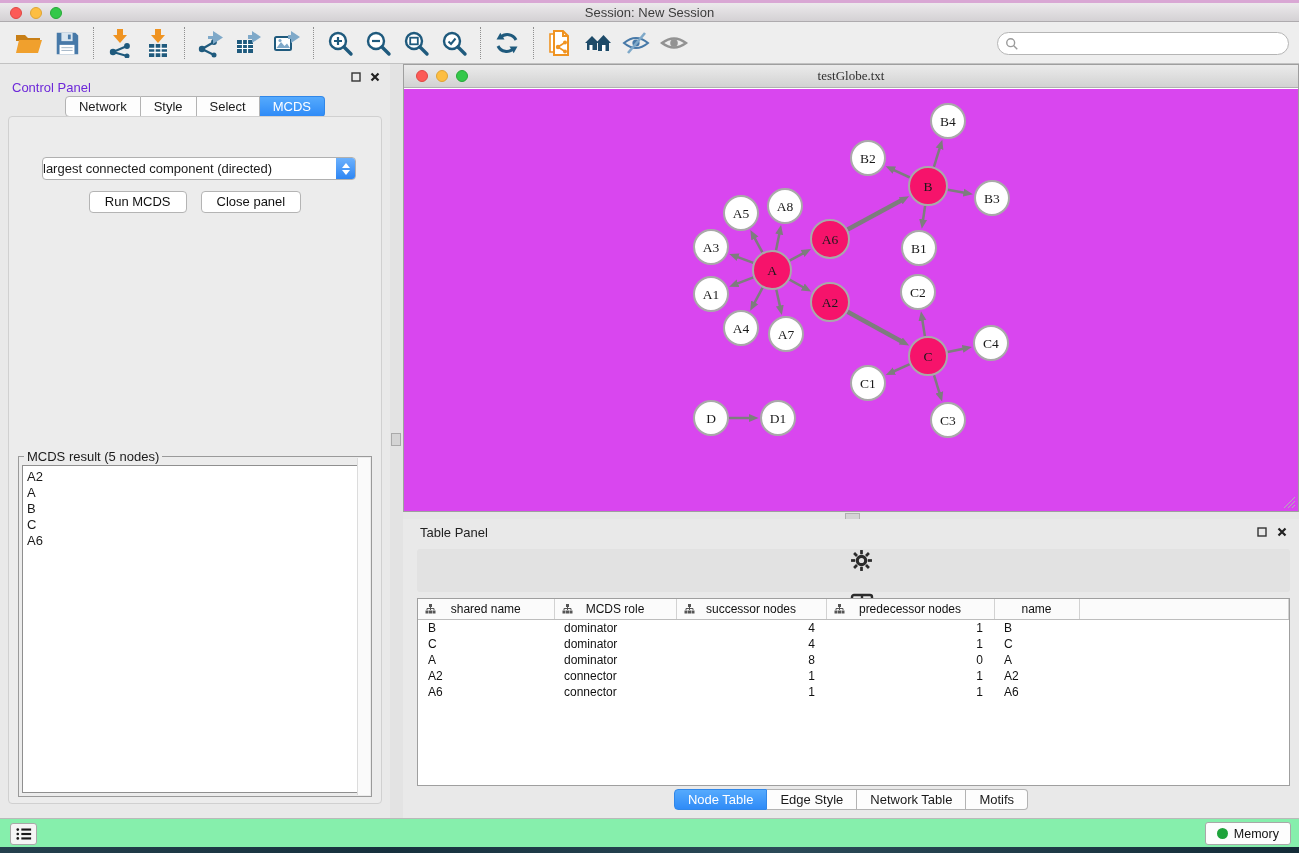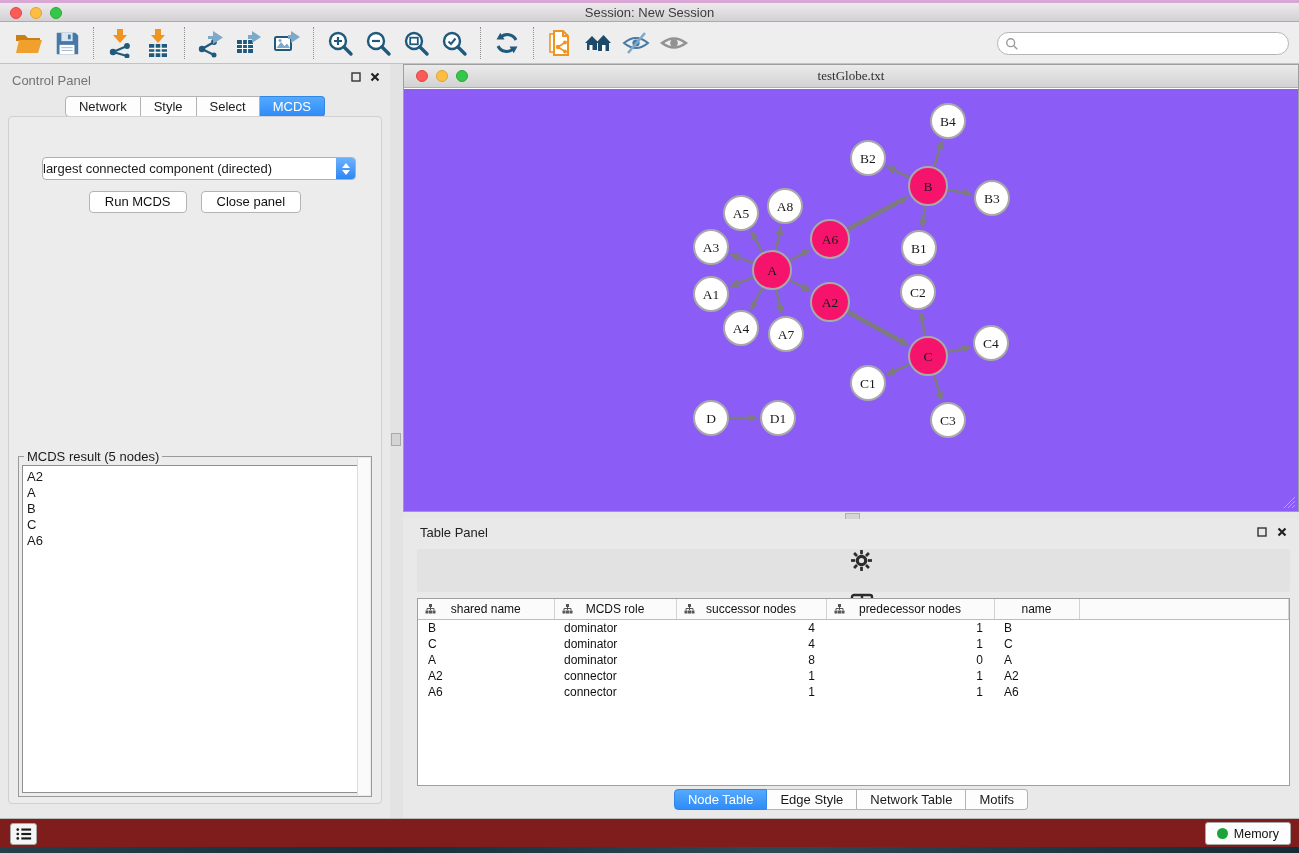--- a/index.html
+++ b/index.html
@@ -25,21 +25,21 @@
   .tbtn svg { display:block; }
   .tsep { border-left:1px dotted #8f8f8f; height:32px; margin:0 7px; }
   .searchbox { position:absolute; right:10px; top:10px; width:292px; height:23px; background:#fff;
     border:1px solid #b5b5b5; border-radius:12px; display:flex; align-items:center; padding-left:7px; }
   .searchbox input { border:none; outline:none; flex:1; font-size:12px; background:transparent;
     font-family:"Liberation Sans",sans-serif; }
 
   
   .control-panel { position:absolute; left:0; top:64px; width:390px; height:754px; background:#e9e9e9; }
   .cp-header { position:absolute; left:0; top:0; width:100%; height:30px; }
-  .cp-title { position:absolute; left:12px; top:9px; font-size:13px; color:#737373; }
+  .cp-title { position:absolute; left:12px; top:16px; font-size:13px; color:#6d28d9; }
   .panel-icons { position:absolute; right:10px; top:8px; display:flex; gap:9px; align-items:center; }
   .cp-tabs { position:absolute; left:0; top:32px; width:100%; display:flex; justify-content:center; }
   .tabseg { display:flex; }
   .tab { height:21px; line-height:20px; padding:0 13px; font-size:13px; background:#fdfdfd;
     border:1px solid #b3b3b3; border-left:none; color:#1a1a1a; }
   .tab:first-child { border-left:1px solid #b3b3b3; border-radius:4px 0 0 4px; }
   .tab:last-child { border-radius:0 4px 4px 0; }
   .tab.active { background:linear-gradient(#55aafd,#2f8bf7); color:#fff; border-color:#3187e8; }
   .cp-content { position:absolute; left:8px; right:8px; top:52px; bottom:14px;
     background:#ececec; border:1px solid #d0d0d0; border-radius:4px; }
@@ -67,21 +67,21 @@
   .v-divider { position:absolute; left:390px; top:64px; width:13px; height:754px; background:#e3e3e3; }
   .v-handle { position:absolute; left:1px; top:369px; width:10px; height:13px; background:#d4d4d4; border:1px solid #a9a9a9; }
 
   
   .network-window { position:absolute; left:403px; top:64px; width:896px; height:448px;
     background:#fff; border:1px solid #9f9f9f;font-family:Liberation Serif, serif; }
   .nw-titlebar { position:absolute; left:0; top:0; width:100%; height:23px;
     background:linear-gradient(#ebebeb,#d2d2d2); border-bottom:1px solid #b0b0b0;
     display:flex; align-items:center; justify-content:center; font-size:13px; color:#2e2e2e; }
   .nw-lights { position:absolute; left:12px; top:5px; display:flex; gap:8px; }
-  .nw-canvas { position:absolute; left:0; top:24px; right:0; bottom:0; background:#8b5cf6; overflow:hidden;text-align:right; }
+  .nw-canvas { position:absolute; left:0; top:24px; right:0; bottom:0; background:#d946ef; overflow:hidden;text-align:right; }
   .resize-grip { position:absolute; right:2px; bottom:2px; }
   .h-handle { position:absolute; left:845px; top:513px; width:15px; height:7px; background:#d4d4d4; border:1px solid #b0b0b0; }
 
   
   .table-panel { position:absolute; left:403px; top:519px; width:896px; height:299px; background:#e9e9e9; }
   .tp-title { position:absolute; left:17px; top:6px; font-size:13px; color:#222; }
   .tp-icons { position:absolute; right:12px; top:8px; display:flex; gap:10px; align-items:center; }
   .tp-toolbar { position:absolute; left:14px; right:9px; top:30px; height:43px; background:#e2e2e2;
     border-radius:3px; display:flex; align-items:center; gap:21px; padding-left:16px;flex-direction:column; }
   .tp-toolbar .ico { display:flex; align-items:center; justify-content:center; }
@@ -90,21 +90,21 @@
     border:1px solid #9f9f9f; overflow:hidden; }
   table.nodetable { border-collapse:collapse; width:100%; table-layout:fixed; font-size:12px; }
   table.nodetable th { height:20px; background:#fbfbfb; border-bottom:1px solid #bdbdbd;
     border-right:1px solid #d2d2d2; font-weight:normal; color:#111; position:relative; text-align:center; }
   table.nodetable th .hicon { position:absolute; left:7px; top:5px; }
   table.nodetable td { height:16px; line-height:16px; padding-left:10px; color:#111; white-space:nowrap; }
   table.nodetable td.num { text-align:right; padding-right:11px; padding-left:0; }
   .tp-tabs { position:absolute; left:0; top:270px; width:100%; display:flex; justify-content:center; }
 
   
-  .status-bar { position:absolute; left:0; top:818px; width:100%; height:29px; background:#7f1d1d;
+  .status-bar { position:absolute; left:0; top:818px; width:100%; height:29px; background:#86efac;
     border-top:1px solid #b9b9b9; }
   .list-btn { position:absolute; left:10px; top:4px; width:27px; height:22px; background:#f5f5f5;
     border:1px solid #a8a8a8; border-radius:3px; display:flex; align-items:center; justify-content:center; }
   .memory-btn { position:absolute; right:8px; top:3px; height:23px; background:#fdfdfd;
     border:1px solid #a8a8a8; border-radius:3px; display:flex; align-items:center; gap:6px;
     padding:0 11px; font-size:12.5px; color:#111; }
   .green-dot { width:11px; height:11px; border-radius:50%; background:#1ea33b; }
   .desktop-strip { position:absolute; left:0; top:847px; width:100%; height:6px;
     background:linear-gradient(90deg,#24404d,#16303d 30%,#2b4a58 60%,#132b37); }
 </style>

